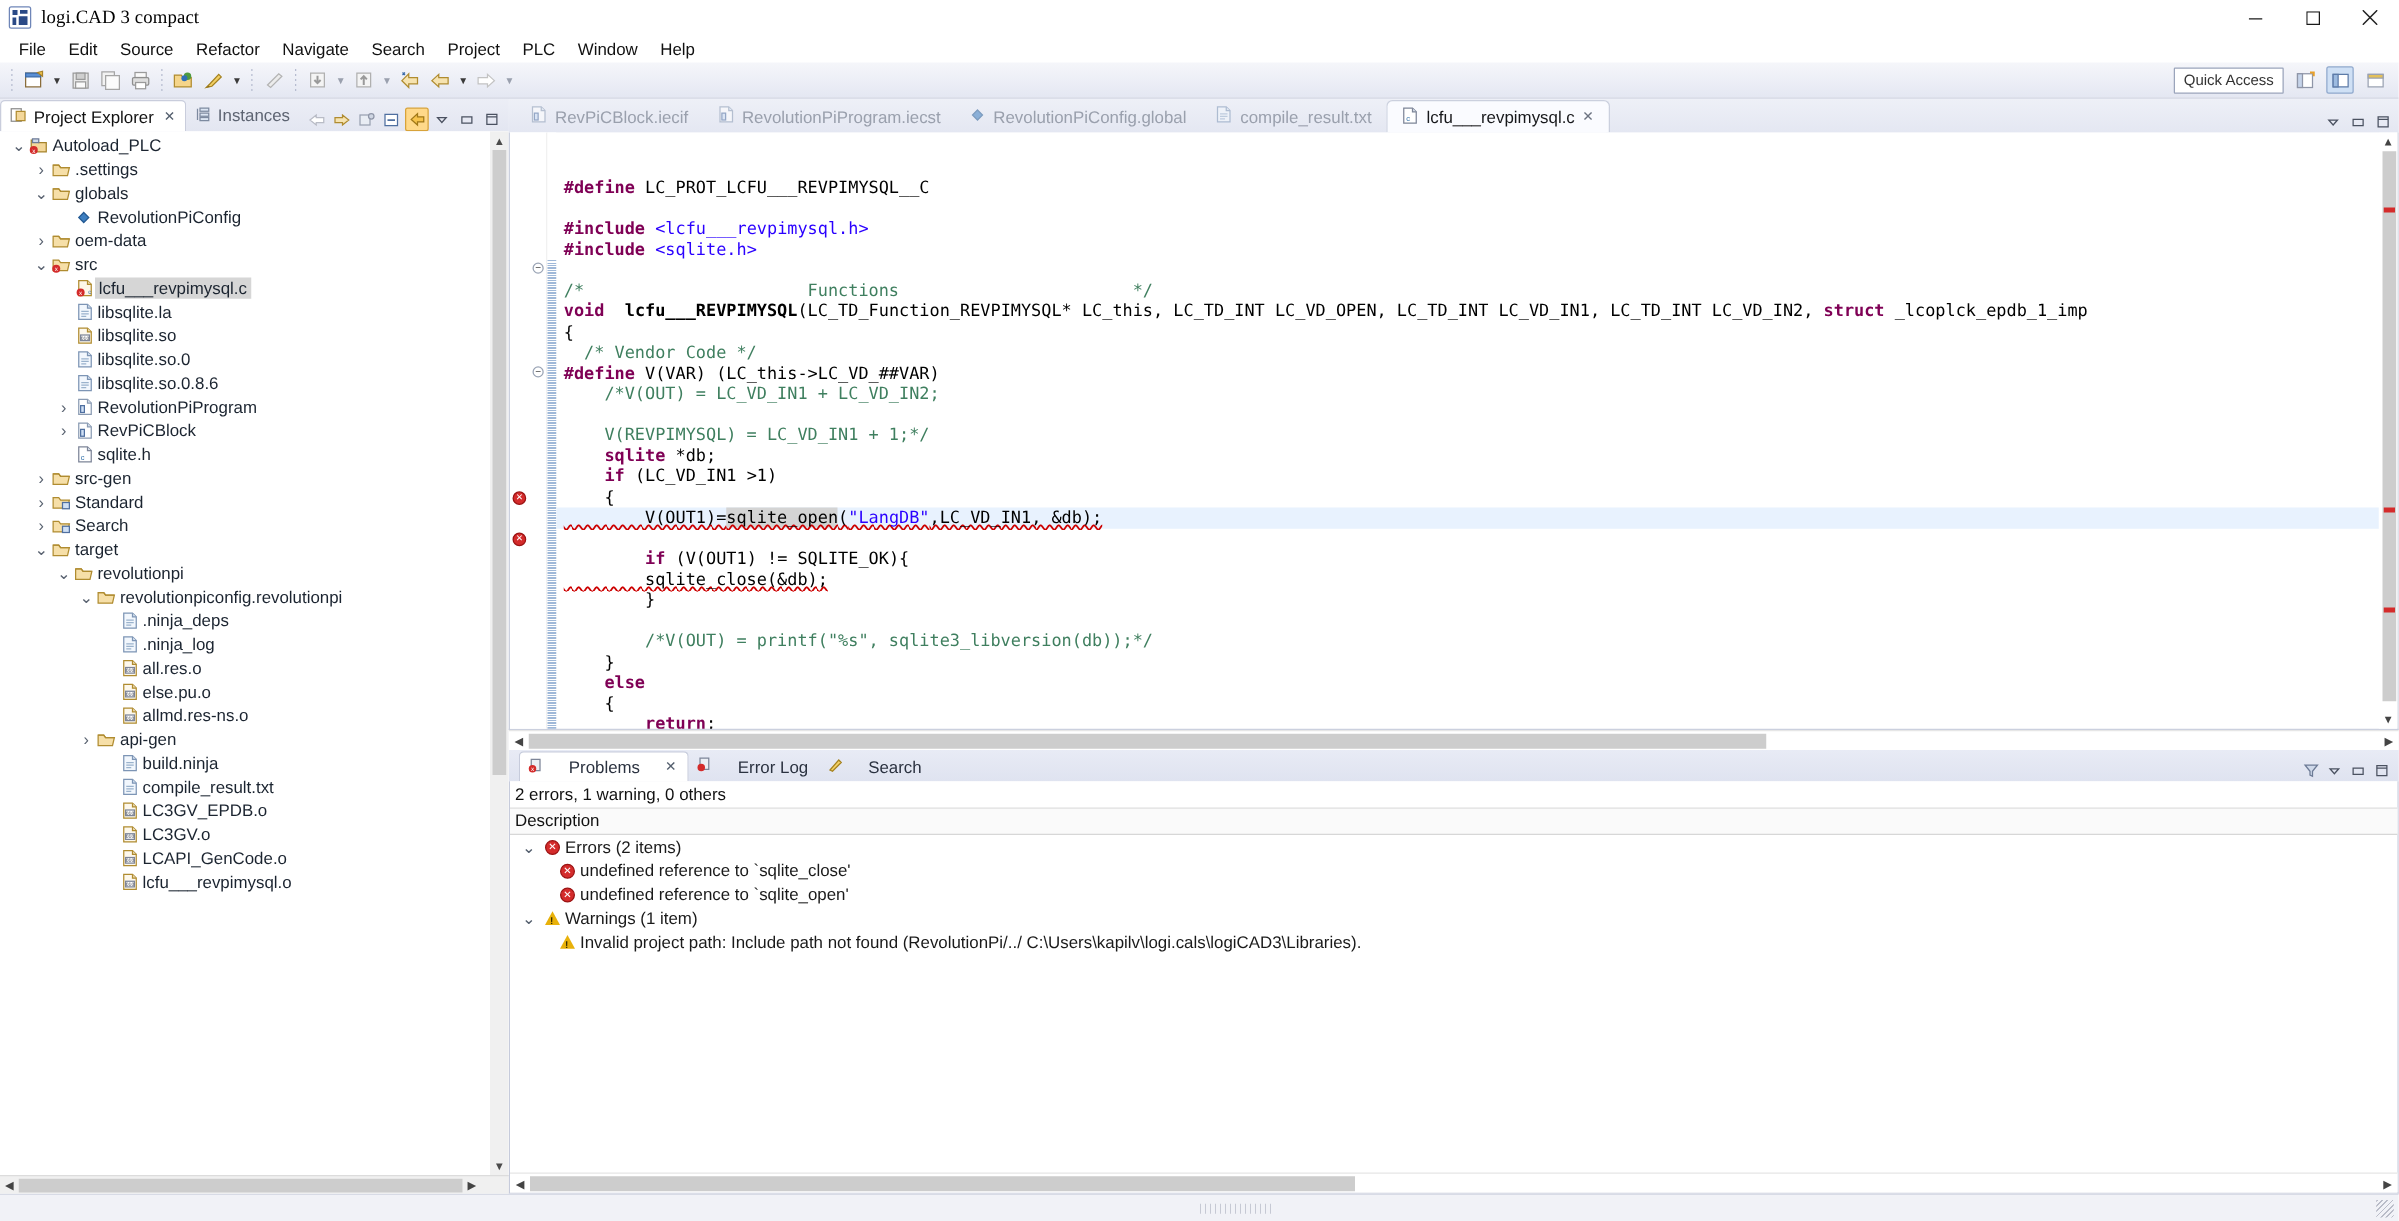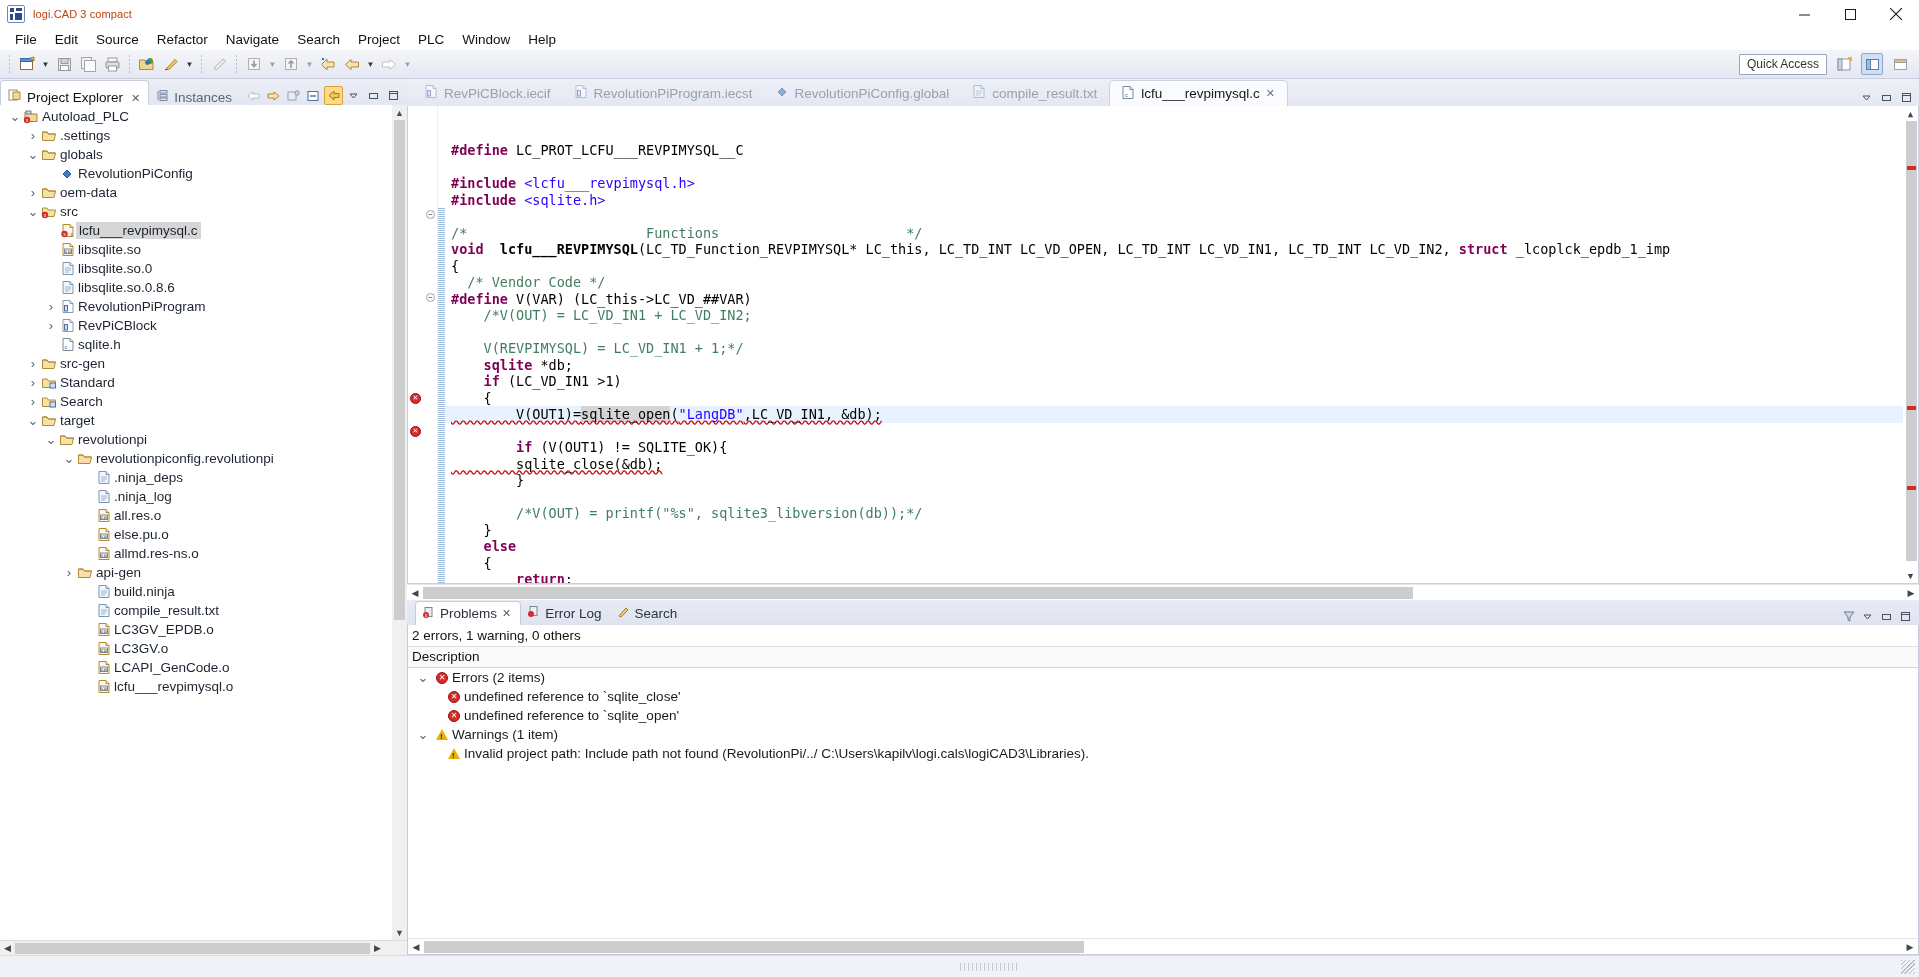--- a/index.html
+++ b/index.html
@@ -20,21 +20,21 @@
     display: flex; align-items: center; border-bottom: 0px solid #e2e2e2;
   }
   .titlebar .appicon {
     width: 18px; height: 18px; margin-left: 7px; margin-right: 8px;
     background: #ffffff; border: 1px solid #6f86b8; border-radius: 2px;
     position: relative; overflow: hidden; flex: none;
   }
   .titlebar .appicon i {
     position: absolute; background: #2b4a86; display:block;
   }
-  .titlebar .title { font-size: 11px; color: #c2410c; letter-spacing: .1px; }
+  .titlebar .title { font-size: 15px; color: #000000; letter-spacing: .1px; font-family: Liberation Serif, serif; }
   .winbtns { margin-left: auto; display: flex; height: 28px; }
   .winbtn {
     width: 46px; height: 28px; display: flex; align-items: center; justify-content: center;
     font-size: 13px; color: #202020;
   }
   .winbtn svg { display:block; }
 
   
   .menubar {
     height: 22px; min-height: 22px; display: flex; align-items: center;
@@ -68,21 +68,21 @@
   .main { flex: 1; display: flex; min-height: 0; background: #f3f4f9; }
 
   
   .left { width: 407px; min-width: 407px; display: flex; flex-direction: column;
           background: #f0f1f7; }
   .viewtabs {
     height: 26px; min-height: 26px; display: flex; align-items: flex-end;
     background: linear-gradient(to bottom,#eceef6,#e3e6f1); position: relative;
   }
   .vtab {
-    display: flex; align-items: flex-end; gap: 5px;
+    display: flex; align-items: center; gap: 5px;
     height: 25px; padding: 0 8px 0 7px; font-size: 13.5px; color: #5d6472;
     border-top-left-radius: 4px; border-top-right-radius: 4px;
   }
   .vtab.active { background: #ffffff; color: #111; border: 1px solid #c9cddc; border-bottom: none;
                  box-shadow: inset 0 2px 0 #ffffff; }
   .vtab .closex { font-size: 11px; color: #55606f; margin-left: 3px; }
   .vtools { margin-left: auto; display: flex; align-items: center; padding-right: 4px; gap: 1px; }
   .vtool { width: 19px; height: 19px; display: flex; align-items: center; justify-content: center; }
   .vtool.sel { background: #ffd98a; border: 1px solid #d8a33a; border-radius: 2px; }
   .tree {
@@ -160,21 +160,21 @@
   }
   .fold-sign {
     position: absolute; left: 2px; width: 9px; height: 9px; border: 1px solid #9aa4b5;
     background: #fff; border-radius: 50%; font-size: 8px; line-height: 7px; text-align: center; color: #333;
   }
 
   
   .problems { flex: 1; display: flex; flex-direction: column; min-height: 0; }
   .ptabs { height: 25px; min-height: 25px; display: flex; align-items: flex-end;
            background: linear-gradient(to bottom,#e8ebf5,#dfe3f0); padding-left: 8px; }
-  .ptab { display: flex; align-items: center; gap: 5px; height: 24px; padding: 0 9px 0 6px;
+  .ptab { display: flex; align-items: center; gap: 20px; height: 24px; padding: 0 9px 0 6px;
           font-size: 13.5px; color: #2b3240; border-top-left-radius: 4px; border-top-right-radius: 4px; }
   .ptab.active { background: #ffffff; border: 1px solid #c6cbdb; border-bottom: none; }
   .ptab .closex { font-size: 11px; color: #55606f; }
   .ptools { margin-left: auto; display: flex; align-items: center; padding-right: 5px; gap: 2px; }
   .ptool { width: 17px; height: 17px; display: flex; align-items: center; justify-content: center; }
   .pbody { flex: 1; background: #ffffff; border: 1px solid #c6cbdb; border-top: none;
            display: flex; flex-direction: column; min-height: 0; font-size: 13.5px; }
   .psummary { padding: 3px 0 3px 4px; color: #111; }
   .pcolhdr { border-top: 1px solid #e0e0e0; border-bottom: 1px solid #d7d7d7; background: #fafafa;
              padding: 2px 0 3px 4px; color: #111; }
@@ -498,20 +498,33 @@
               <span class="ic">
                 <svg width="15" height="15" viewBox="0 0 15 15">
                   <path d="M3 1.5 L10 1.5 L13 4.5 L13 13.5 L3 13.5 Z" fill="#fdf6e8" stroke="#b08c30"></path>
         <path d="M10 1.5 L10 4.5 L13 4.5" fill="#eddcb8" stroke="#b08c30"></path>
         <text x="10.5" y="12.5" font-size="5" fill="#2e6ea8">c</text>
         <circle cx="4.5" cy="11" r="3.2" fill="#d42b2b"></circle>
                   <text x="4.5" y="13" font-size="5" fill="#fff" text-anchor="middle">x</text>
                 </svg>
               </span>
               <span class="lbl">lcfu___revpimysql.c</span>
+            </div>
+            <div class="trow">
+              <span class="tw" style="margin-left: 44px;"></span>
+              <span class="ic">
+                <svg width="15" height="15" viewBox="0 0 15 15">
+                  <path d="M3 1.5 L10 1.5 L13 4.5 L13 13.5 L3 13.5 Z" fill="#f2f7fd" stroke="#7d95b5"></path>
+        <path d="M10 1.5 L10 4.5 L13 4.5" fill="#d8e4f2" stroke="#7d95b5"></path>
+        <line x1="5" y1="7" x2="11" y2="7" stroke="#9ab2cc"></line>
+                  <line x1="5" y1="9" x2="11" y2="9" stroke="#9ab2cc"></line>
+        <line x1="5" y1="11" x2="9" y2="11" stroke="#9ab2cc"></line>
+                </svg>
+              </span>
+              <span class="lbl">libsqlite.la</span>
             </div>
             <div class="trow">
               <span class="tw" style="margin-left: 44px;"></span>
               <span class="ic">
                 <svg width="15" height="15" viewBox="0 0 15 15">
                   <path d="M3 1.5 L10 1.5 L13 4.5 L13 13.5 L3 13.5 Z" fill="#fdf8ec" stroke="#b08c30"></path>
         <path d="M10 1.5 L10 4.5 L13 4.5" fill="#efe0bd" stroke="#b08c30"></path>
         <rect x="4.5" y="7" width="7" height="4.5" fill="#fff" stroke="#7d8598"></rect>
         <text x="8" y="10.7" font-size="4" fill="#2b3240" text-anchor="middle">010</text>
                 </svg>

